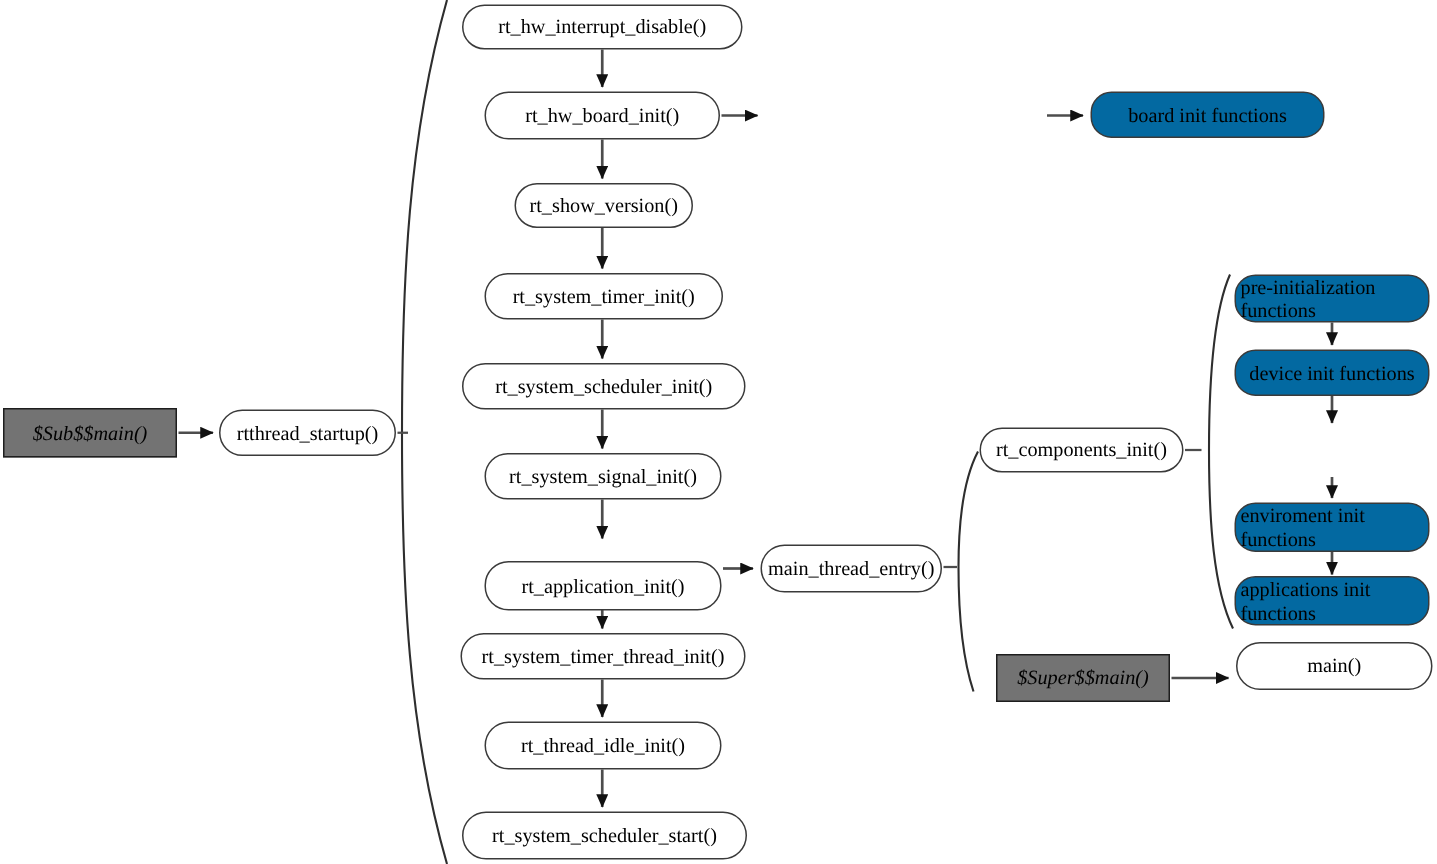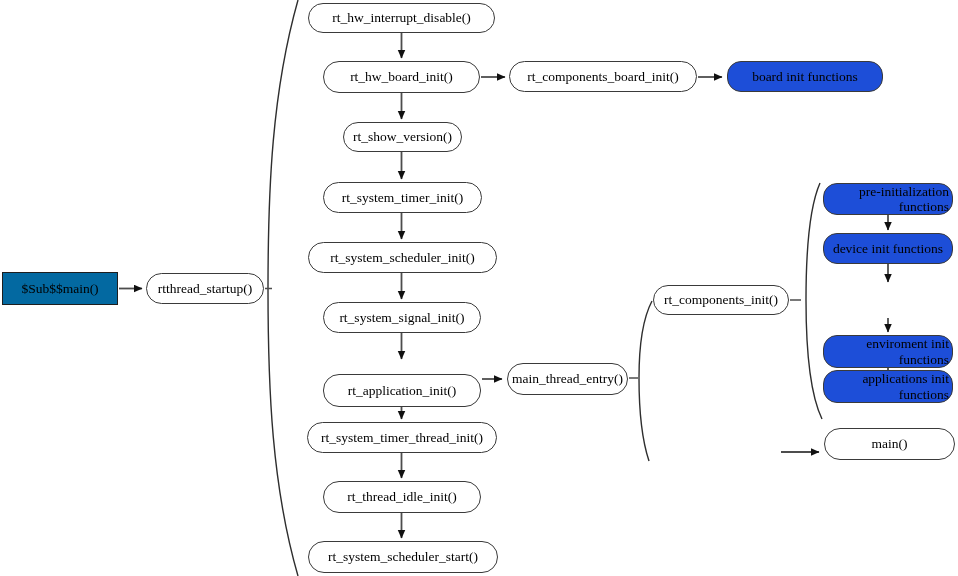--- a/index.html
+++ b/index.html
@@ -16,39 +16,40 @@
     left: 0; top: 0;
     width: 958px; height: 576px;
     pointer-events: none;
   }
   .node {
     position: absolute;
     box-sizing: border-box;
     display: flex;
     align-items: center;
     justify-content: center;
-    text-align: right;
+    text-align: left;
     font-size: 13.5px;
     line-height: 1.12;
     color: #000000;
     background: #ffffff;
     border: 1.4px solid #3a3a3a;
     padding: 0 3px;
     white-space: nowrap;
   }
   .pill  { border-radius: 16px; }
   .blue  {
-    background: #1d4ed8;
+    background: #0369a1;
     border-radius: 14px;
     white-space: normal;
   }
   .yellow {
-    background: #0369a1;
+    background: #737373;
     border-radius: 0;
     border: 1.4px solid #1e1e1e;
+    font-style: italic;
   }
 </style>
 </head>
 <body>
 
 <div class="canvas">
 
   <svg class="connectors" viewBox="0 0 958 576" xmlns="http://www.w3.org/2000/svg">
     <defs>
       <marker id="ah" markerWidth="10" markerHeight="9" refX="8.5" refY="4" orient="auto" markerUnits="userSpaceOnUse">
@@ -95,26 +96,26 @@
   <div class="node pill" style="left:323px;top:61px;width:157px;height:32px">rt_hw_board_init()</div>
   <div class="node pill" style="left:343px;top:122px;width:119px;height:30px">rt_show_version()</div>
   <div class="node pill" style="left:323px;top:182px;width:159px;height:31px">rt_system_timer_init()</div>
   <div class="node pill" style="left:308px;top:242px;width:189px;height:31px">rt_system_scheduler_init()</div>
   <div class="node pill" style="left:323px;top:302px;width:158px;height:31px">rt_system_signal_init()</div>
   <div class="node pill" style="left:323px;top:374px;width:158px;height:33px">rt_application_init()</div>
   <div class="node pill" style="left:307px;top:422px;width:190px;height:31px">rt_system_timer_thread_init()</div>
   <div class="node pill" style="left:308px;top:541px;width:190px;height:32px">rt_system_scheduler_start()</div>
   <div class="node pill" style="left:323px;top:481px;width:158px;height:32px">rt_thread_idle_init()</div>
 
-  <div class="node pill" style="left:509px;top:61px;width:188px;height:31px">rt_components_board_init()</div>
   <div class="node blue" style="left:727px;top:61px;width:156px;height:31px">board init functions</div>
 
   <div class="node pill" style="left:507px;top:363px;width:121px;height:32px">main_thread_entry()</div>
   <div class="node pill" style="left:653px;top:285px;width:136px;height:30px">rt_components_init()</div>
 
   <div class="node blue" style="left:823px;top:183px;width:130px;height:32px">pre-initialization functions</div>
   <div class="node blue" style="left:823px;top:233px;width:130px;height:31px">device init functions</div>
   <div class="node blue" style="left:823px;top:335px;width:130px;height:33px">enviroment init functions</div>
-  <div class="node blue" style="left:823px;top:370px;width:130px;height:33px">applications init functions</div>
+  <div class="node blue" style="left:823px;top:384px;width:130px;height:33px">applications init functions</div>
 
+  <div class="node yellow" style="left:664px;top:436px;width:116px;height:32px">$Super$$main()</div>
   <div class="node pill" style="left:824px;top:428px;width:131px;height:32px">main()</div>
 
 </div>
 
 </body></html>

